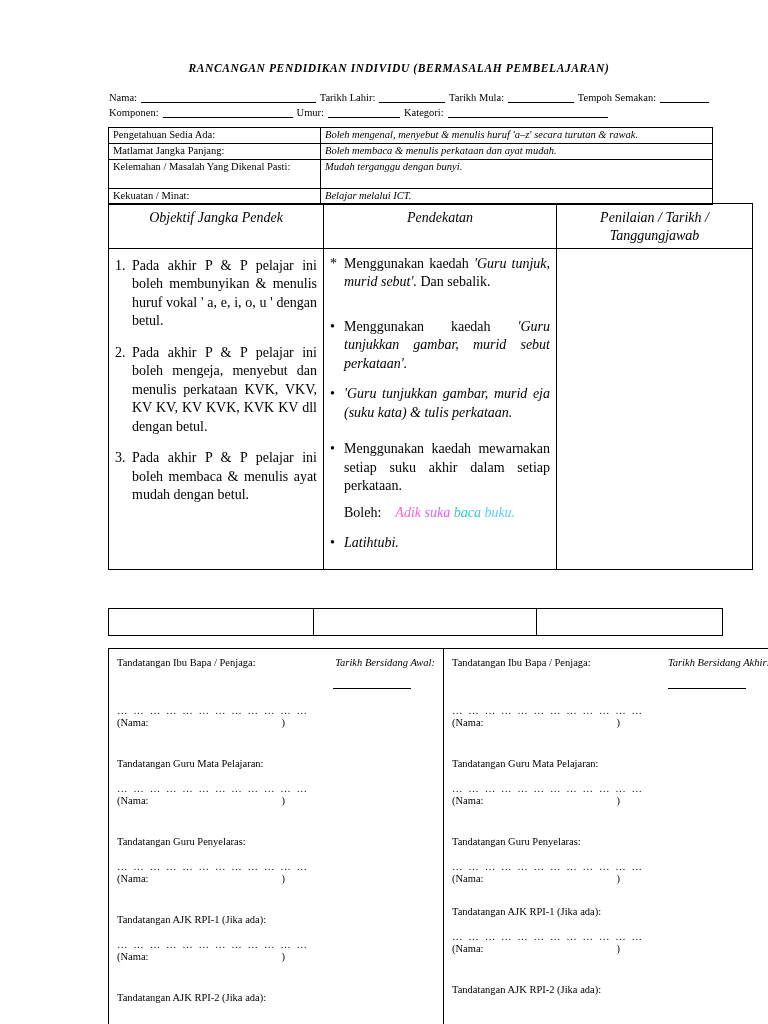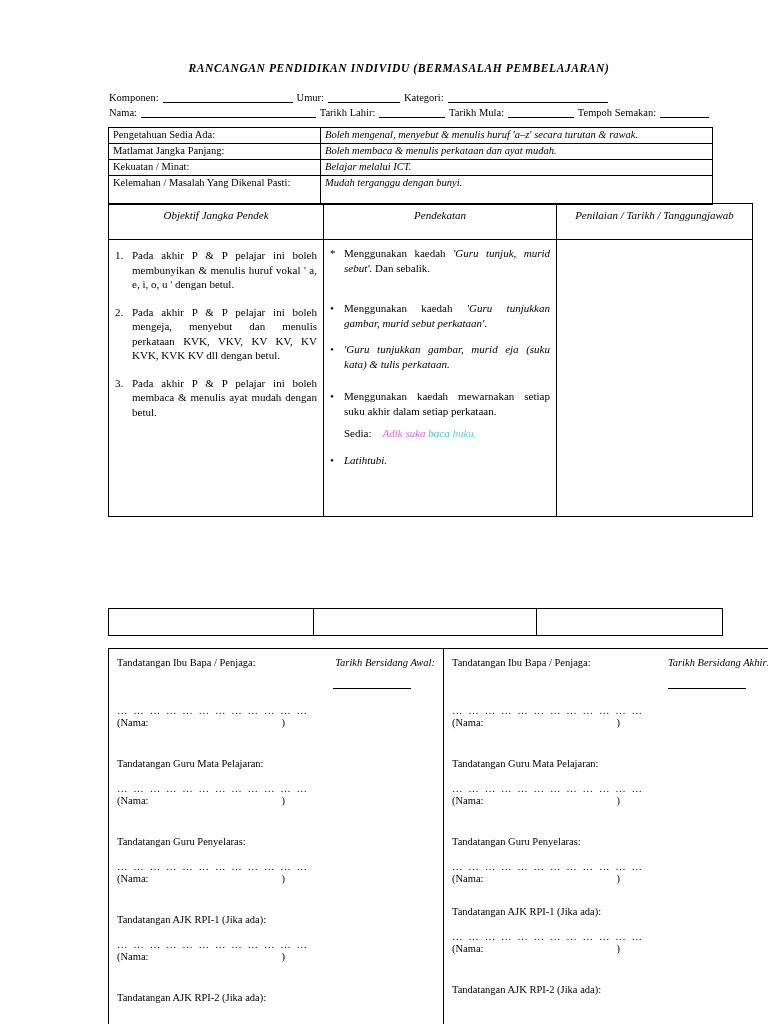--- a/index.html
+++ b/index.html
@@ -83,21 +83,21 @@
   .info-table td.k { width: 203px; }
   .info-table td.v { font-style: italic; }
 
   
   .main-table {
     position: absolute;
     left: 93px;
     top: 203px;
     width: 605px;
     border-collapse: collapse;
-    font-size: 11px;
+    font-size: 14px;
     table-layout: fixed;
   }
   .main-table td, .main-table th {
     border: 1px solid #000;
     vertical-align: top;
     padding: 4px 6px;
   }
   .main-table thead th {
     font-style: italic;
     font-weight: normal;
@@ -218,57 +218,57 @@
   .dateline-wrap { text-align: right; padding-right: 24px; }
 </style>
 </head>
 <body>
 
 <div class="page">
 
   <div class="doc-title">RANCANGAN   PENDIDIKAN   INDIVIDU   (BERMASALAH   PEMBELAJARAN)</div>
 
   <div class="ident">
-    <div class="ident-row">
-      <span class="lbl">Komponen:</span>
-      <span class="uline u-komp"></span>
-      <span class="lbl">Umur:</span>
-      <span class="uline u-umur"></span>
-      <span class="lbl">Kategori:</span>
-      <span class="uline u-kateg"></span>
-    </div>
     <div class="ident-row">
       <span class="lbl">Nama:</span>
       <span class="uline u-nama"></span>
       <span class="lbl">Tarikh Lahir:</span>
       <span class="uline u-lahir"></span>
       <span class="lbl">Tarikh Mula:</span>
       <span class="uline u-mula"></span>
       <span class="lbl">Tempoh Semakan:</span>
       <span class="uline u-semak"></span>
     </div>
+    <div class="ident-row">
+      <span class="lbl">Komponen:</span>
+      <span class="uline u-komp"></span>
+      <span class="lbl">Umur:</span>
+      <span class="uline u-umur"></span>
+      <span class="lbl">Kategori:</span>
+      <span class="uline u-kateg"></span>
+    </div>
   </div>
 
   <table class="info-table">
     <tbody>
         <tr>
       <td class="k">Pengetahuan Sedia Ada:</td>
       <td class="v">Boleh mengenal, menyebut &amp; menulis huruf 'a–z' secara turutan &amp; rawak.</td>
     </tr>
     <tr>
       <td class="k">Matlamat Jangka Panjang:</td>
       <td class="v">Boleh membaca &amp; menulis perkataan dan ayat mudah.</td>
     </tr>
     <tr>
+      <td class="k" style="height:26px;">Kelemahan  /  Masalah  Yang  Dikenal Pasti:</td>
+      <td class="v">Mudah terganggu dengan bunyi.</td>
+    </tr>
+    <tr>
       <td class="k">Kekuatan / Minat:</td>
       <td class="v">Belajar melalui ICT.</td>
-    </tr>
-    <tr>
-      <td class="k" style="height:26px;">Kelemahan  /  Masalah  Yang  Dikenal Pasti:</td>
-      <td class="v">Mudah terganggu dengan bunyi.</td>
     </tr>
   </tbody>
     </table>
 
   <table class="main-table">
     <thead>
       <tr>
         <th class="col-a">Objektif Jangka Pendek</th>
         <th class="col-b">Pendekatan</th>
         <th class="col-c">Penilaian / Tarikh / Tanggungjawab</th>
@@ -309,21 +309,21 @@
             <div class="appr-item sp2">
               <span class="bullet">•</span>
               <span class="txt it">'Guru tunjukkan gambar, murid eja (suku kata) &amp; tulis perkataan.</span>
             </div>
 
             <div class="appr-item">
               <span class="bullet">•</span>
               <span class="txt">
                 <span>Menggunakan kaedah mewarnakan setiap suku akhir dalam setiap perkataan.</span>
                 <div style="margin-top:8px;">
-                  <span>Sedia:</span>
+                  <span>Boleh:</span>
                   &nbsp;&nbsp;
                   <span class="ex-word c1">Adik</span>
                   <span class="ex-word c2">suka</span>
                   <span class="ex-word c3">baca</span>
                   <span class="ex-word c4">buku.</span>
                 </div>
               </span>
             </div>
 
             <div class="appr-item">

